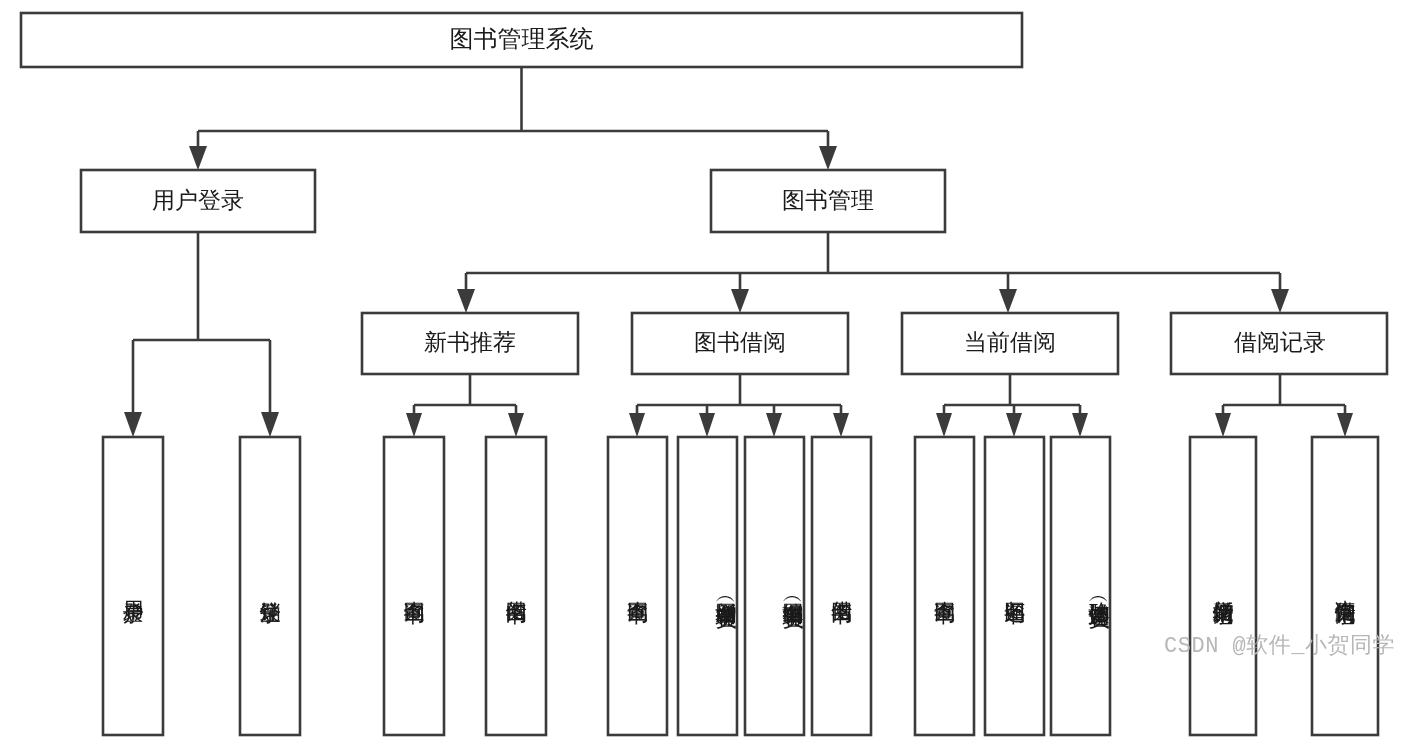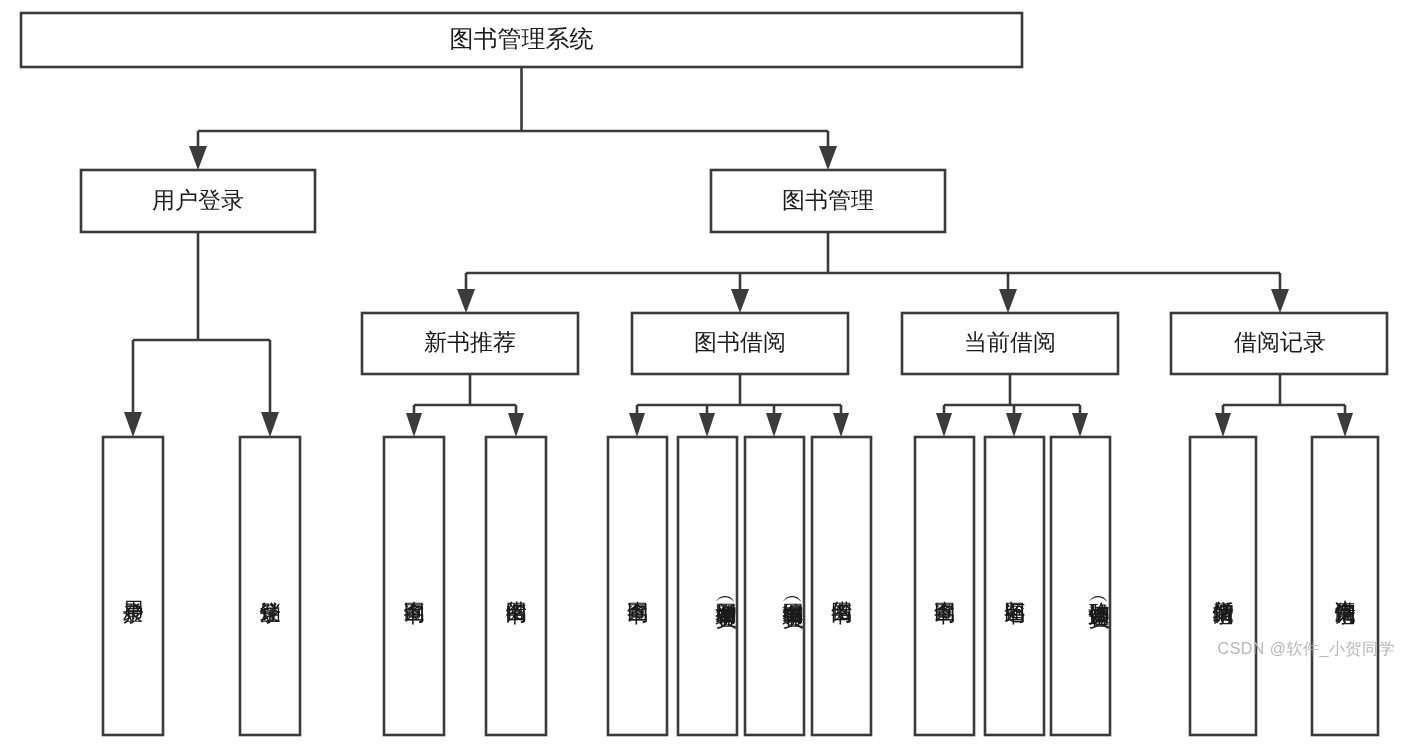--- a/index.html
+++ b/index.html
@@ -67,22 +67,22 @@
     align-items: center;
     justify-content: center;
     text-align: center;
     white-space: nowrap;
     pointer-events: none;
   }
   .watermark {
     position: absolute;
     right: 10px;
     bottom: 6px;
-    font-family: Liberation Sans, sans-serif;
-    font-size: 16px;
+    font-family: Liberation Mono, monospace;
+    font-size: 22px;
     color: #b7b7b7;
     letter-spacing: 0.5px;
     white-space: nowrap;
   }
 </style>
 </head>
 <body>
 
 <div id="diagram-root">
 

